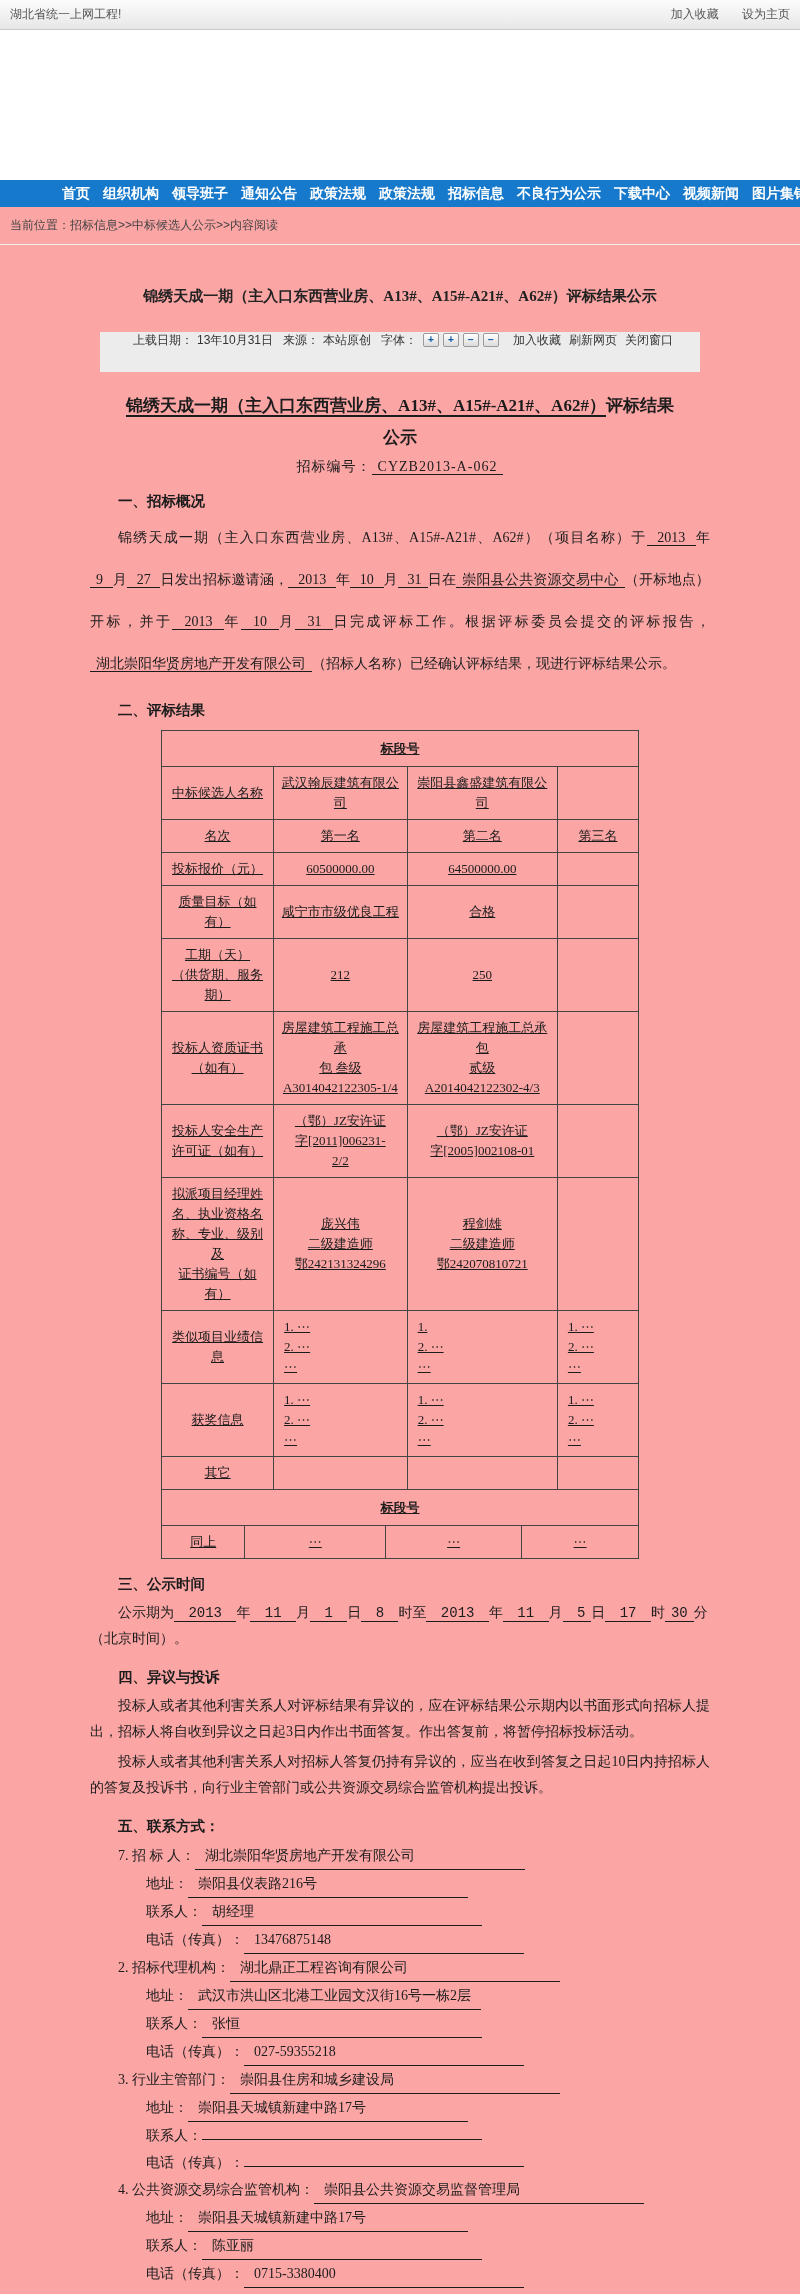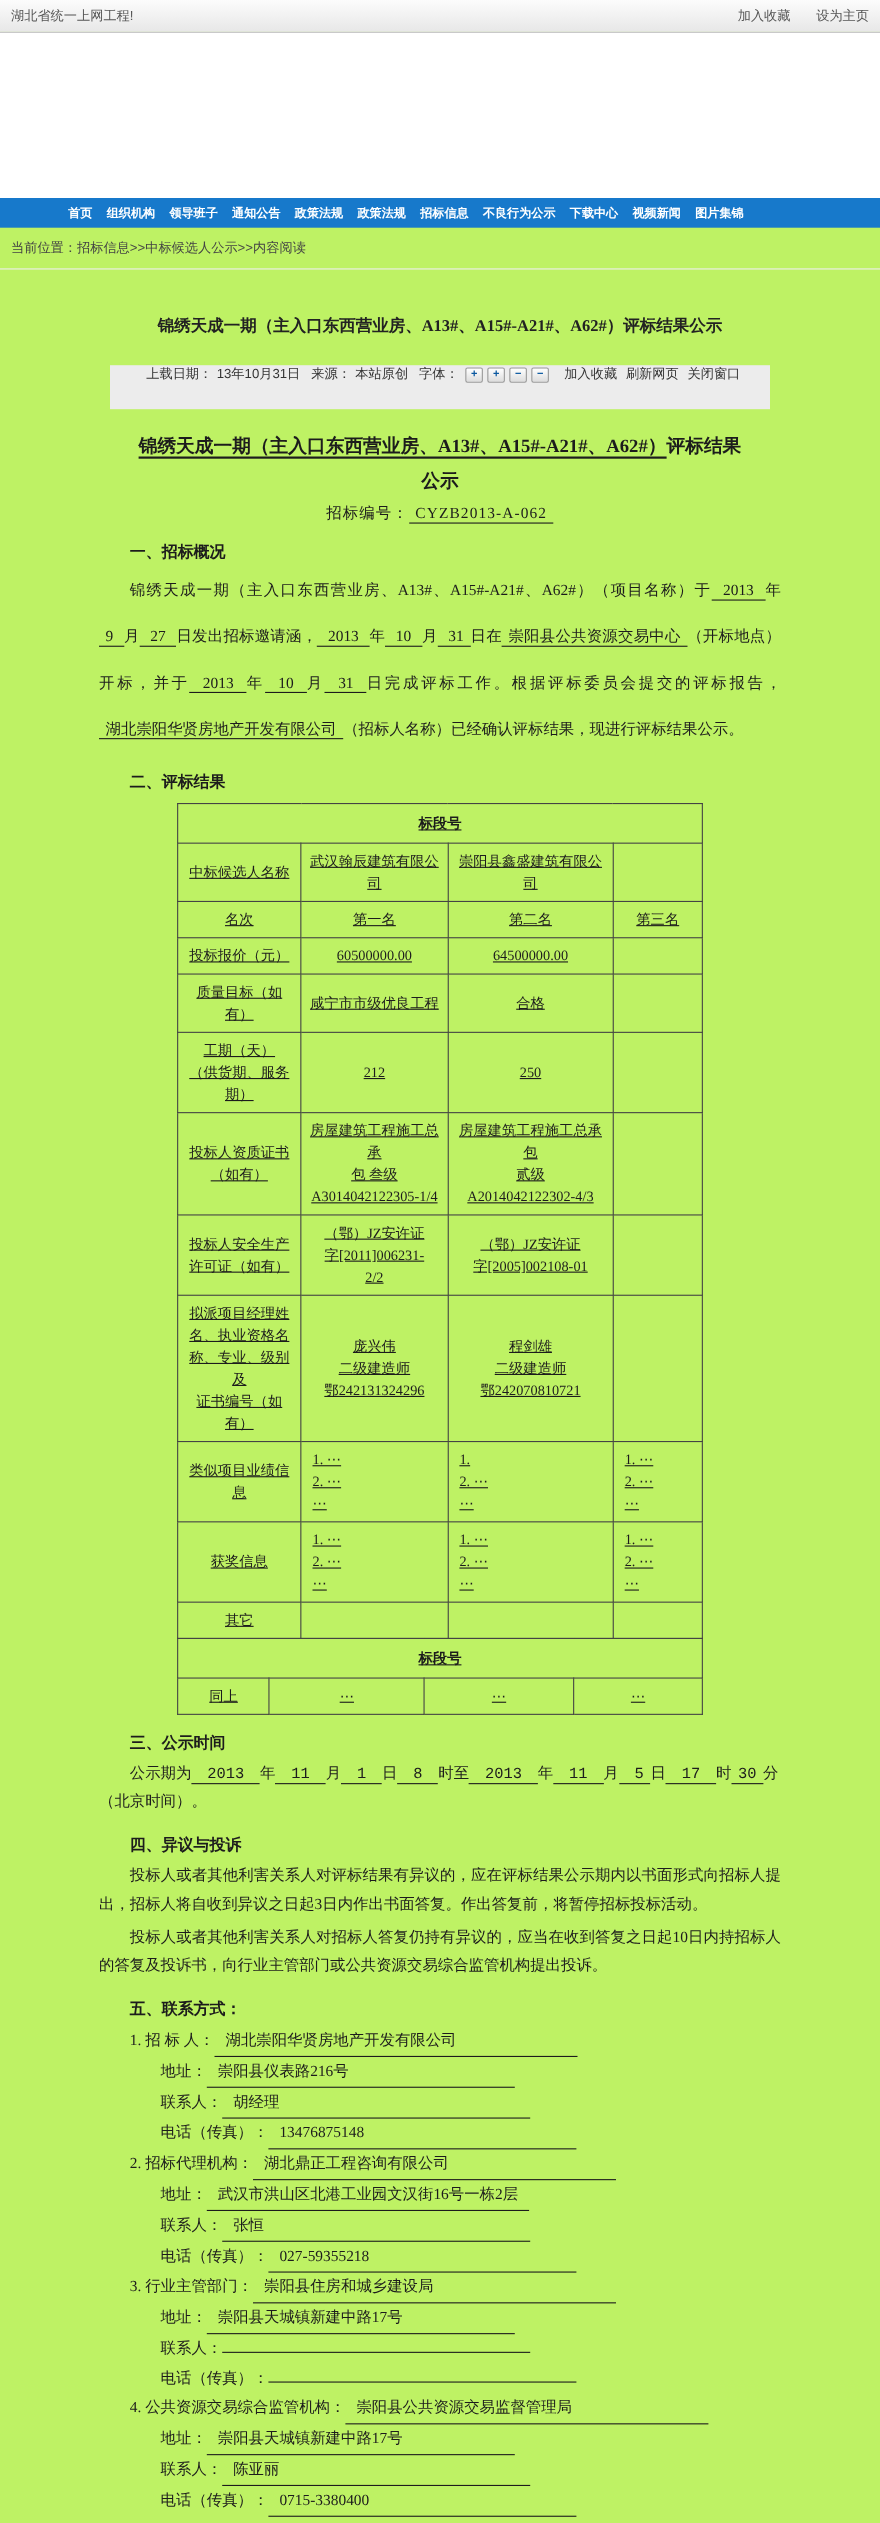--- a/index.html
+++ b/index.html
@@ -1,29 +1,29 @@
 <!DOCTYPE html>
 <html><head>
 <meta charset="utf-8">
 <style>
   * { margin:0; padding:0; box-sizing:border-box; }
   html,body { background:#ffffff; }
   body { width:800px; margin:0 auto; font-family:"Liberation Sans", sans-serif; color:#333; }
-  #page { width:800px; height:2294px; position:relative; background:#bef264; overflow:hidden; }
+  #page { width:800px; height:2294px; position:relative; background:#fca5a5; overflow:hidden; }
 
   
   .topbar { height:30px; background:linear-gradient(#fcfcfc,#e7e7e7); border-bottom:1px solid #c9c9c9;
             display:flex; align-items:center; justify-content:space-between; padding:0 10px; font-size:12px; color:#555; }
   .topbar .tlinks a { color:#555; text-decoration:none; margin-left:20px; cursor:pointer; }
 
   .banner { height:150px; background:#fff; }
 
   
   .nav { height:27px; background:#1779cb; display:flex; align-items:center; padding-left:62px; }
-  .nav-item { color:#fff; font-size:11px; font-weight:bold; margin-right:13px; text-decoration:none; cursor:pointer; white-space:nowrap; }
+  .nav-item { color:#fff; font-size:14px; font-weight:bold; margin-right:13px; text-decoration:none; cursor:pointer; white-space:nowrap; }
 
   .breadcrumb { height:38px; display:flex; align-items:center; padding-left:10px; font-size:12px; color:#444;
                 border-bottom:1px solid #eee; }
 
   .page-title { margin-top:42px; text-align:center; font-size:15px; font-weight:bold; color:#222;
                 font-family:"Liberation Serif", serif; }
 
   .infobar { width:600px; margin:26px auto 0 auto; height:40px; background:#ececec; display:flex; align-items:flex-start;
              justify-content:center; font-size:12px; color:#333; gap:4px; }
   .infobar .ib-label { margin-left:6px; }
@@ -250,21 +250,21 @@
 
     <div class="sec-head">三、公示时间</div>
     <div class="time-para"><span>公示期为</span><span class="useg"> 2013 </span><span>年</span><span class="useg"> 11 </span><span>月</span><span class="useg"> 1 </span><span>日</span><span class="useg"> 8 </span><span>时至</span><span class="useg"> 2013 </span><span>年</span><span class="useg"> 11 </span><span>月</span><span class="useg"> 5</span><span>日</span><span class="useg"> 17 </span><span>时</span><span class="useg">30</span><span>分（北京时间）。</span></div>
 
     <div class="sec-head">四、异议与投诉</div>
     <div class="plain-para">投标人或者其他利害关系人对评标结果有异议的，应在评标结果公示期内以书面形式向招标人提出，招标人将自收到异议之日起3日内作出书面答复。作出答复前，将暂停招标投标活动。</div>
     <div class="plain-para">投标人或者其他利害关系人对招标人答复仍持有异议的，应当在收到答复之日起10日内持招标人的答复及投诉书，向行业主管部门或公共资源交易综合监管机构提出投诉。</div>
 
     <div class="sec-head">五、联系方式：</div>
     <div class="contact-list">
-        <div class="c-line main"><span class="c-label">1.  招 标 人：</span><span class="c-value">湖北崇阳华贤房地产开发有限公司</span></div>
+        <div class="c-line main"><span class="c-label">7.  招 标 人：</span><span class="c-value">湖北崇阳华贤房地产开发有限公司</span></div>
         <div class="c-line sub"><span class="c-label">地址：</span><span class="c-value">崇阳县仪表路216号</span></div>
         <div class="c-line sub"><span class="c-label">联系人：</span><span class="c-value">胡经理</span></div>
         <div class="c-line sub"><span class="c-label">电话（传真）：</span><span class="c-value">13476875148</span></div>
         <div class="c-line main"><span class="c-label">2.  招标代理机构：</span><span class="c-value">湖北鼎正工程咨询有限公司</span></div>
         <div class="c-line sub"><span class="c-label">地址：</span><span class="c-value">武汉市洪山区北港工业园文汉街16号一栋2层</span></div>
         <div class="c-line sub"><span class="c-label">联系人：</span><span class="c-value">张恒</span></div>
         <div class="c-line sub"><span class="c-label">电话（传真）：</span><span class="c-value">027-59355218</span></div>
         <div class="c-line main"><span class="c-label">3.  行业主管部门：</span><span class="c-value">崇阳县住房和城乡建设局</span></div>
         <div class="c-line sub"><span class="c-label">地址：</span><span class="c-value">崇阳县天城镇新建中路17号</span></div>
         <div class="c-line sub"><span class="c-label">联系人：</span><span class="c-value"></span></div>

